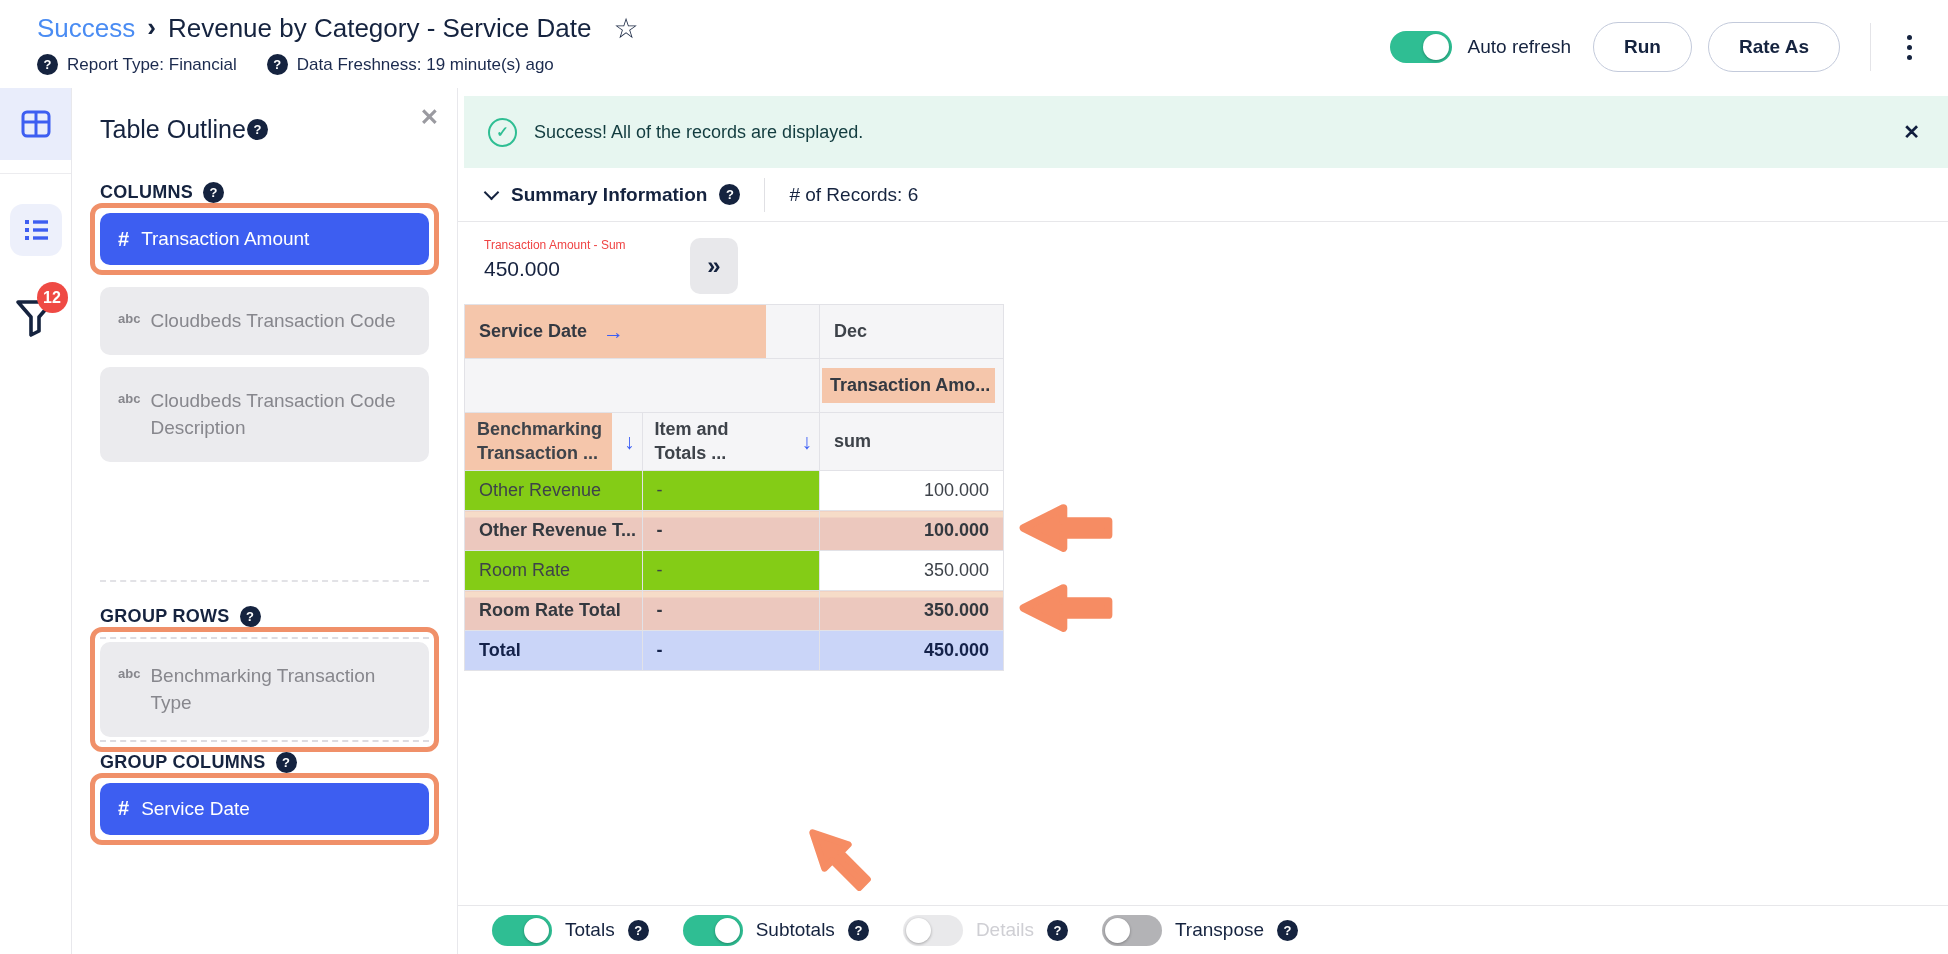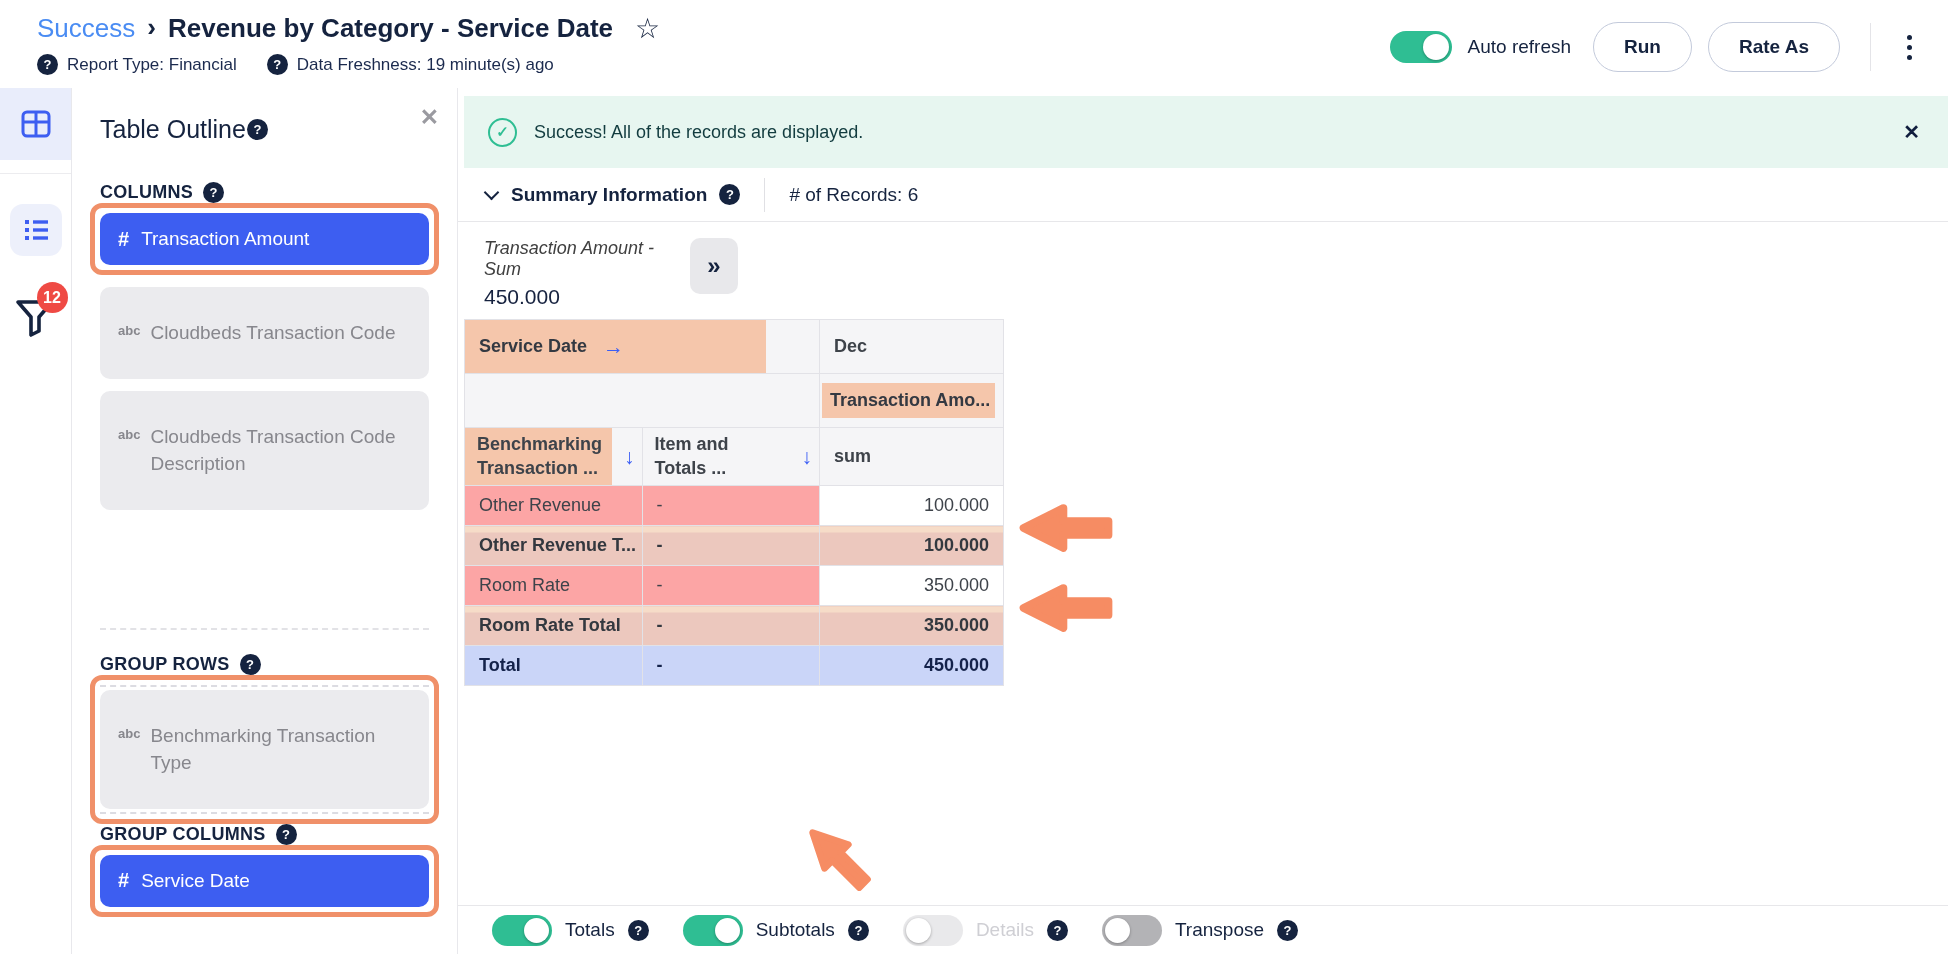--- a/index.html
+++ b/index.html
@@ -5,21 +5,21 @@
   * { box-sizing: border-box; margin: 0; padding: 0; }
   html,body { width:1948px; height:954px; overflow:hidden; background:#fff;
     font-family:"Liberation Sans", sans-serif; color:#15233f; }
 
   
   .topbar { height:88px; display:flex; justify-content:space-between; align-items:flex-start;
     padding:12px 26px 0 37px; background:#fff; }
   .crumb-row { display:flex; align-items:center; gap:12px; }
   .crumb-link { color:#4a8cf3; font-size:26px; font-weight:500; text-decoration:none; cursor:pointer; }
   .crumb-sep { color:#15233f; font-size:26px; font-weight:700; margin-top:-3px; }
-  .page-title { color:#15233f; font-size:26px; font-weight:700; }
+  .page-title { color:#15233f; font-size:26px; font-weight:400; }
   .star { font-size:28px; color:#15233f; margin-left:10px; cursor:pointer; }
   .meta-row { display:flex; align-items:center; gap:30px; margin-top:9px; }
   .meta-item { display:flex; align-items:center; gap:9px; font-size:17px; color:#1b2a4e; }
   .q { display:inline-flex; width:21px; height:21px; border-radius:50%; background:#15233f;
     color:#fff; font-size:13px; font-weight:700; align-items:center; justify-content:center; flex:none; }
   .topbar-right { display:flex; align-items:center; gap:16px; margin-top:10px; }
   .tog { position:relative; width:62px; height:32px; border-radius:999px; cursor:pointer; flex:none; }
   .tog .knob { position:absolute; top:3px; width:26px; height:26px; border-radius:50%; background:#fff;
     box-shadow:0 1px 3px rgba(0,0,0,.3); }
   .tog.on { background:#2fbe93; } .tog.on .knob { right:3px; }
@@ -50,21 +50,21 @@
   .panel-close { position:absolute; top:16px; right:18px; color:#9a9aa0; font-size:23px; font-weight:700; cursor:pointer; }
   .panel-title-row { display:flex; align-items:center; gap:1px; }
   .panel-title { font-size:25px; font-weight:500; color:#15233f; }
   .sec-head { display:flex; align-items:center; gap:10px; font-size:18px; font-weight:700;
     letter-spacing:.3px; color:#15233f; }
   .mt38{margin-top:38px;} .mt16{} .mt12{margin-top:12px;} .mt18{margin-top:18px;}
   .hl-box { border:5px solid #f09069; border-radius:12px; padding:5px; margin:0 -10px; }
   .dropzone { border-top:2px dashed #dcdce2; border-bottom:2px dashed #dcdce2; padding:3px 0; }
   .pill { border-radius:10px; font-size:19px; display:flex; align-items:center; padding:0 18px;
     min-height:52px; cursor:grab; }
-  .pill.two { align-items:flex-start; padding:32px 18px; line-height:1.45; }
+  .pill.two { align-items:flex-start; padding:20px 18px; line-height:1.45; }
   .pill.blue { background:#3d5ef1; color:#fff; font-weight:500; }
   .pill.gray { background:#ebebee; color:#87878d; }
   .pill .pre { font-weight:700; margin-right:12px; flex:none; }
   .pill .pre.abc { font-size:13px; position:relative; top:3px; margin-right:10px; }
   .pill.blue .pre.num { font-size:20px; }
   .dashed-sep { border-top:2px dashed #e2e2e6; margin:118px 0 24px; }
 
   
   .main { flex:1; position:relative; display:flex; flex-direction:column; background:#fff; }
   .banner { margin:8px 0 0 6px; height:72px; background:#e7f6f0; display:flex; align-items:center;
@@ -75,21 +75,21 @@
   .banner-close { margin-left:auto; color:#101d3d; font-size:20px; font-weight:700; cursor:pointer; }
   .summary-row { height:54px; display:flex; align-items:center; padding-left:26px; border-bottom:1px solid #e7e7ea; }
   .chev-down { width:11px; height:11px; border-left:2.6px solid #15233f; border-bottom:2.6px solid #15233f;
     transform:rotate(-45deg); margin:-4px 14px 0 2px; cursor:pointer; }
   .summary-label { font-size:19px; font-weight:700; color:#15233f; margin-right:12px; }
   .sum-div { width:1px; height:34px; background:#e0e0e4; margin:0 24px; }
   .records { font-size:19px; color:#15233f; }
   .content { flex:1; position:relative; padding-left:6px; }
   .metric-row { display:flex; align-items:flex-start; margin:16px 0 10px 20px; }
   .metric { width:206px; }
-  .metric-label { font-size:18px; color:#404040;font-style:italic; }
+  .metric-label { font-size:12px; color:#ef4444; }
   .metric-value { font-size:21px; color:#16223f; margin-top:5px; }
   .expand-btn { width:48px; height:56px; background:#e8e8eb; border-radius:10px; border:none;
     font-size:24px; font-weight:700; color:#15233f; cursor:pointer; }
 
   
   table.pivot { border-collapse:collapse; margin-left:0; table-layout:fixed; width:540px; }
   .pivot td { border:1px solid #e2e2e7; font-size:18px; color:#3e434a; overflow:hidden; }
   .c1{width:174px;} .c2{width:182px;} .c3{width:184px;}
   .hdr { background:#f5f5f7; }
   tr.hr1 td{height:54px;} tr.hr2 td{height:54px;} tr.hr3 td{height:58px;}
@@ -97,21 +97,21 @@
   .cellpad { padding-left:14px; }
   .hl-band { position:absolute; top:0; bottom:0; left:0; right:15%; background:#f5c6ab;
     display:flex; align-items:center; gap:16px; padding-left:14px; font-weight:700; color:#343942; }
   .rel { position:relative; height:100%; }
   .blue-arrow { color:#3b5ef5; font-size:21px; font-weight:700; }
   .meas-chip { margin:8px 8px 8px 2px; background:#f5c6ab; padding:7px 4px 7px 8px; font-weight:700; color:#343942; }
   .rowhdr { font-weight:700; line-height:1.3; padding-left:12px; display:flex; flex-direction:column; justify-content:center; height:100%; }
   .hl-band2 { position:absolute; top:0; bottom:0; left:0; right:17%; background:#f5c6ab; }
   .sort { position:absolute; right:7px; top:50%; transform:translateY(-50%); }
   .val { text-align:right; padding-right:14px; }
-  tr.dr .lab { background:#fca5a5; }
+  tr.dr .lab { background:#84cc16; }
   tr.sub td { background:linear-gradient(#f6dcc8 0 6px, #ecc8be 6px); font-weight:700; color:#33383f; }
   tr.tot td { background:#cad5f8; font-weight:700; color:#14224a; }
 
   
   .ann { position:absolute; pointer-events:none; }
   .ann svg { display:block; }
 
   
   .toggles { position:absolute; left:0; right:0; bottom:0; height:49px; border-top:1px solid #e7e7ea;
     background:#fff; display:flex; align-items:center; padding-left:34px;margin-top:37px; }

